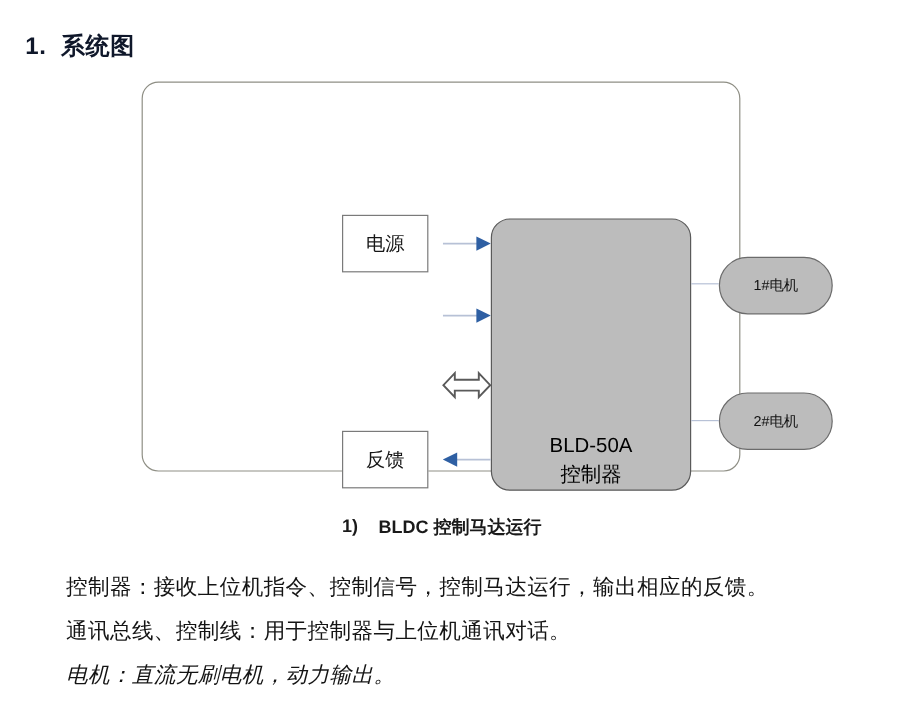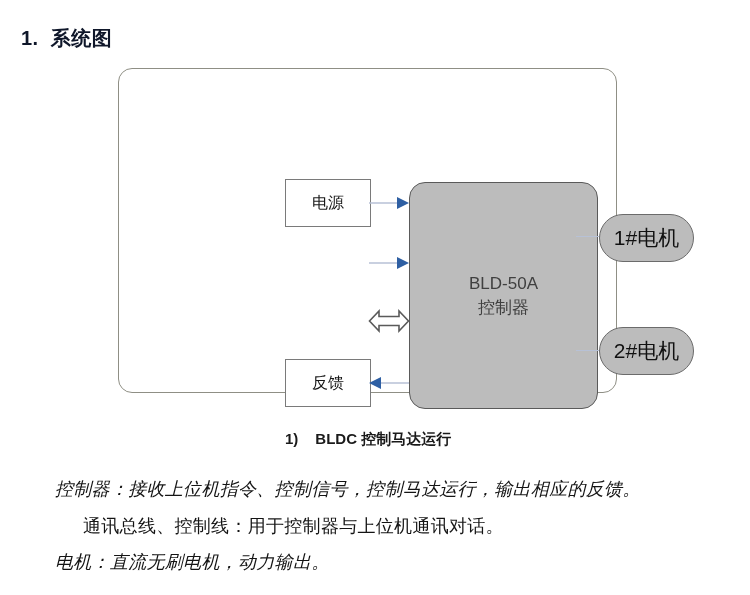--- a/index.html
+++ b/index.html
@@ -25,52 +25,52 @@
 
   .diagram-panel {
     left: 118px; top: 68px;
     width: 499px; height: 325px;
     border: 1px solid #8f8f85;
     border-radius: 14px;
     background: #ffffff;
   }
 
   .io-box {
-    width: 86px; height: 48px;
+    width: 72px; height: 48px;
     border: 1px solid #7a7a7a;
     background: #ffffff;
     display: flex; align-items: center; justify-content: center;
     font-size: 16px;
     color: #161616;
   }
   .io-box.power    { left: 166px; top: 110px; }
   .io-box.control  { left: 166px; top: 170px; }
   .io-box.bus      { left: 166px; top: 227px; }
   .io-box.feedback { left: 166px; top: 290px; }
 
   .controller-block {
     left: 290px; top: 113px;
-    width: 189px; height: 227px;
+    width: 167px; height: 227px;
     background: #bcbcbc;
     border: 1.5px solid #5a5a5a;
     border-radius: 16px;
     display: flex; flex-direction: column;
-    align-items: center; justify-content: center;
+    align-items: center; justify-content: flex-end;
     font-size: 17px;
     line-height: 1.4;
-    color: #404040;
+    color: #000000;
   }
 
   .motor-pill {
     width: 95px; height: 48px;
     background: #bcbcbc;
     border: 1.5px solid #6b6b6b;
     border-radius: 24px;
     display: flex; align-items: center; justify-content: center;
-    font-size: 21px;
+    font-size: 12px;
     color: #111111;
   }
   .motor-pill.m1 { left: 480px; top: 145px; }
   .motor-pill.m2 { left: 480px; top: 258px; }
 
   .arrow-right-1 { left: 250px; top: 127px; }
   .arrow-right-2 { left: 250px; top: 187px; }
   .double-arrow  { left: 249px; top: 238px; }
   .arrow-left-1  { left: 250px; top: 307px; }
 
@@ -88,22 +88,22 @@
     font-weight: 600;
     color: #1a1a1a;
   }
 
   .desc-line {
     left: 55px;
     font-size: 18px;
     color: #141414;
     letter-spacing: 0.3px;
   }
-  .desc-line.l1 { top: 477px; font-style: italic; }
-  .desc-line.l2 { top: 514px; margin-left: 28px; }
+  .desc-line.l1 { top: 477px; }
+  .desc-line.l2 { top: 514px; }
   .desc-line.l3 { top: 550px; font-style: italic; }
 </style>
 </head>
 <body>
 
 <div class="abs page-title">1.  系统图</div>
 
 <div class="abs diagram-panel">
 
   <div class="abs io-box power">

